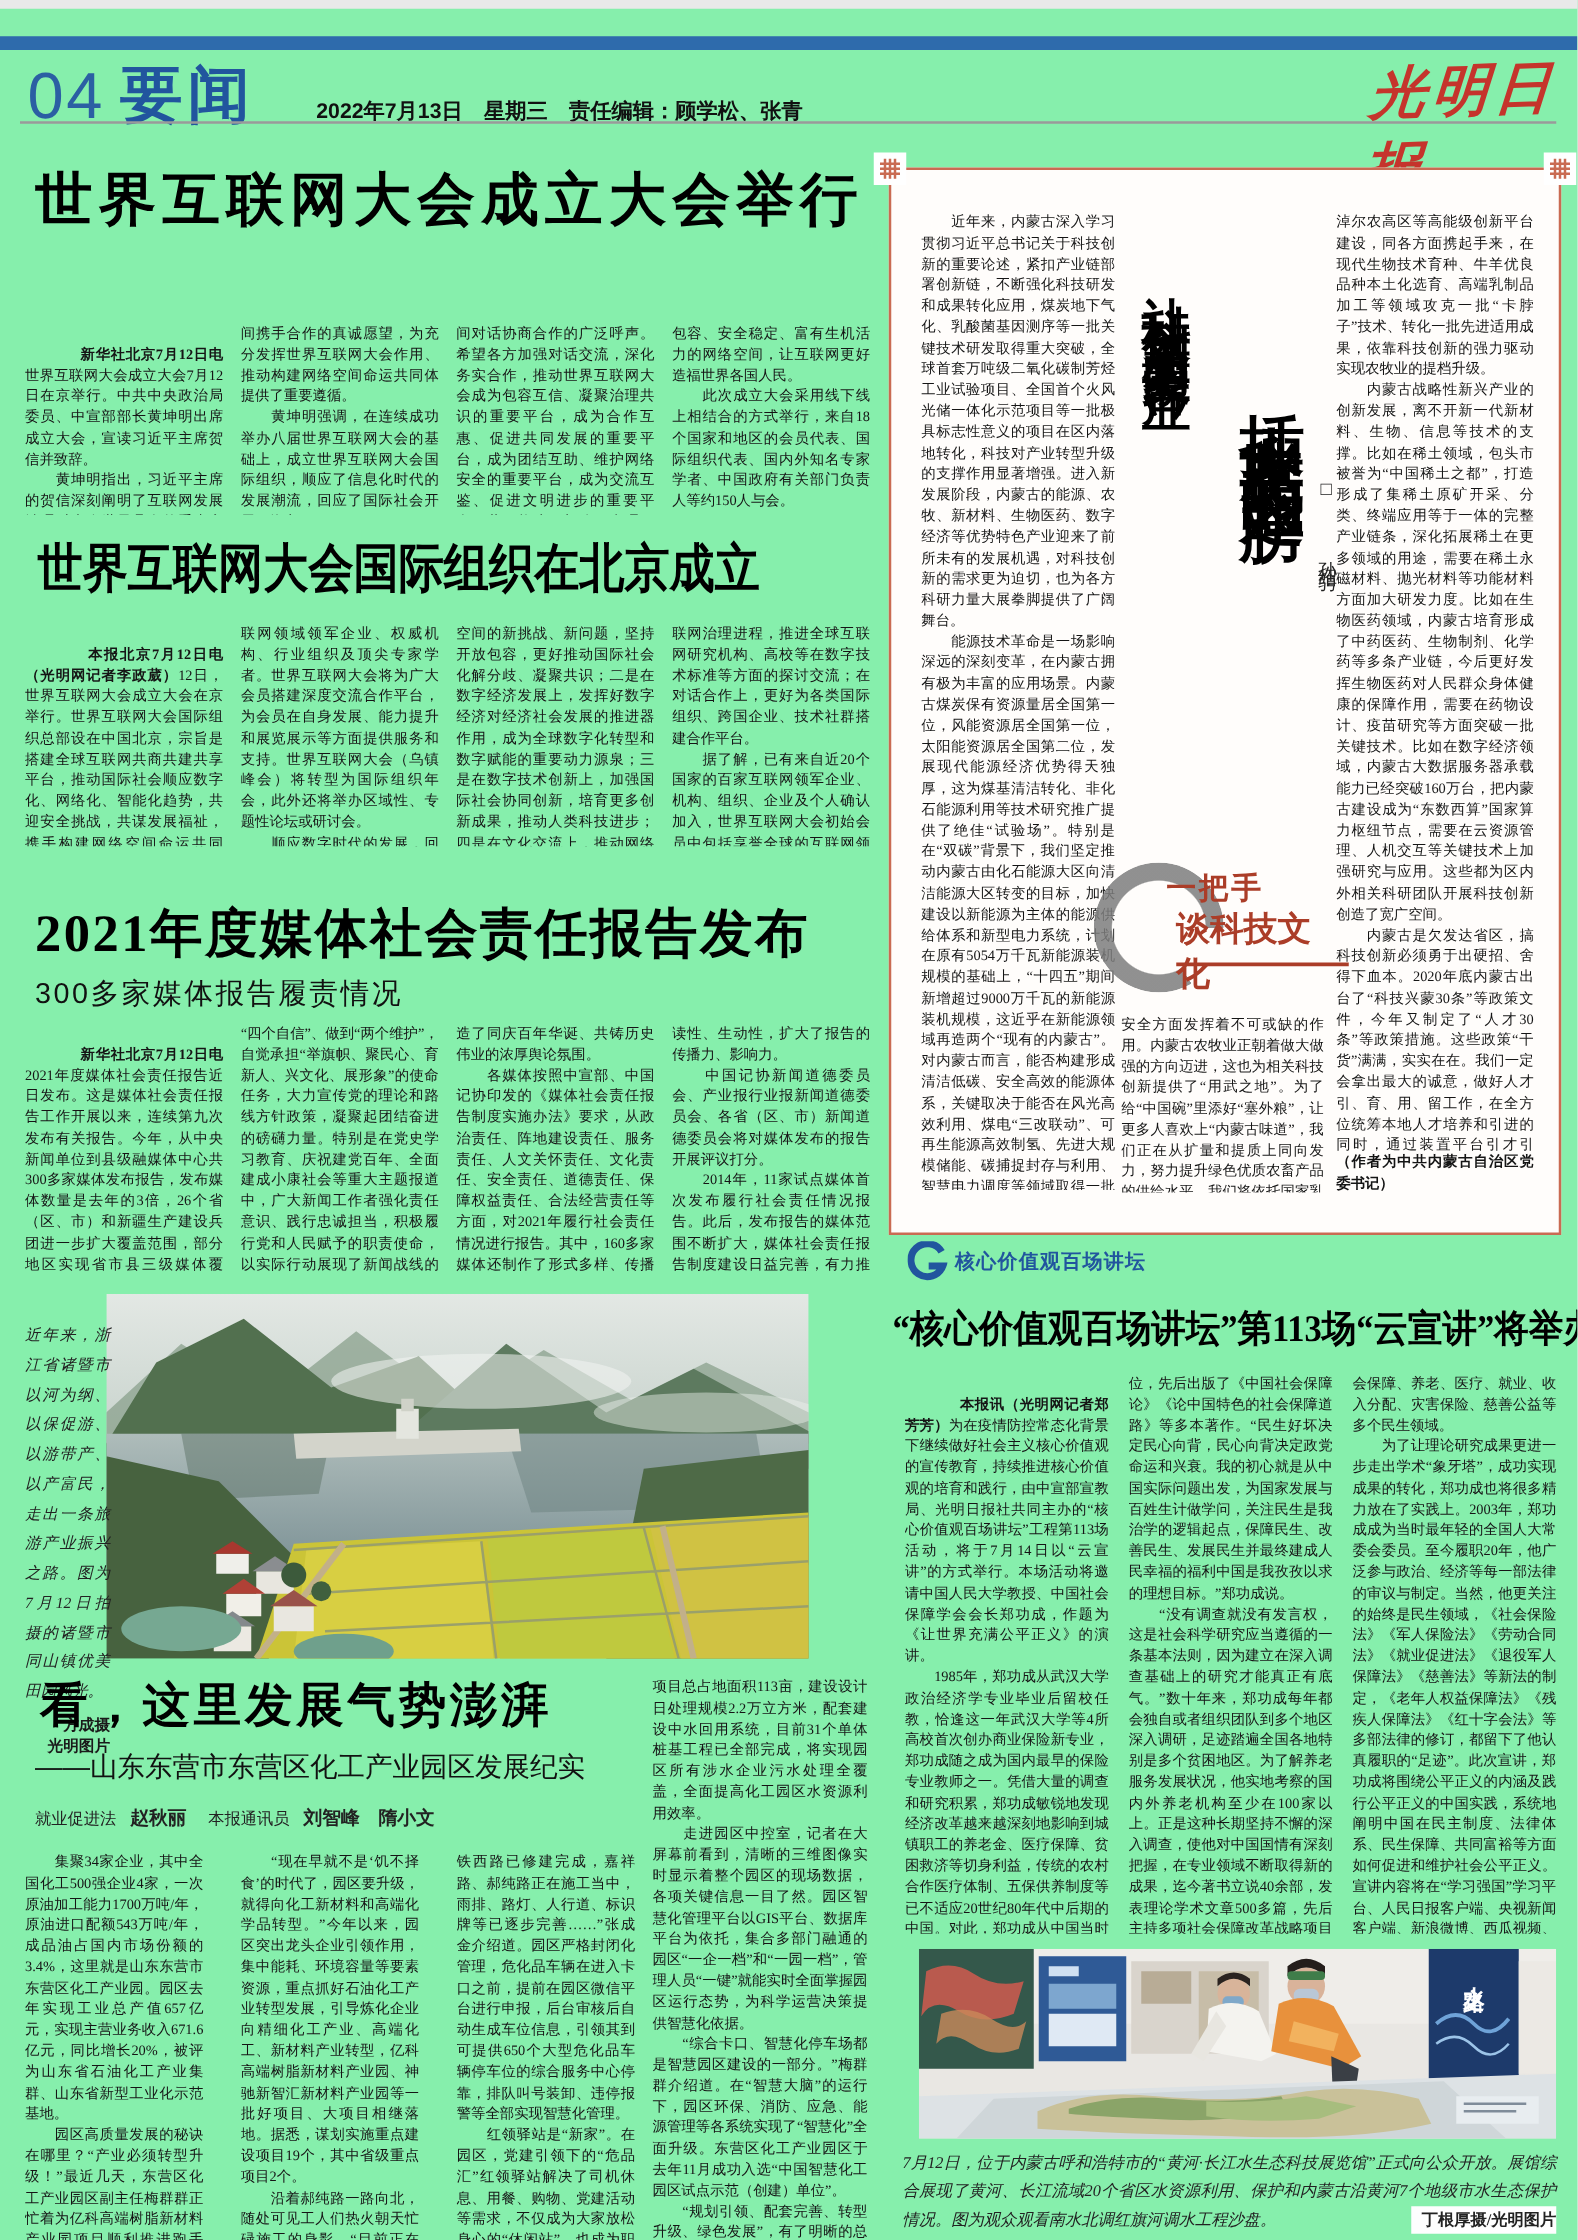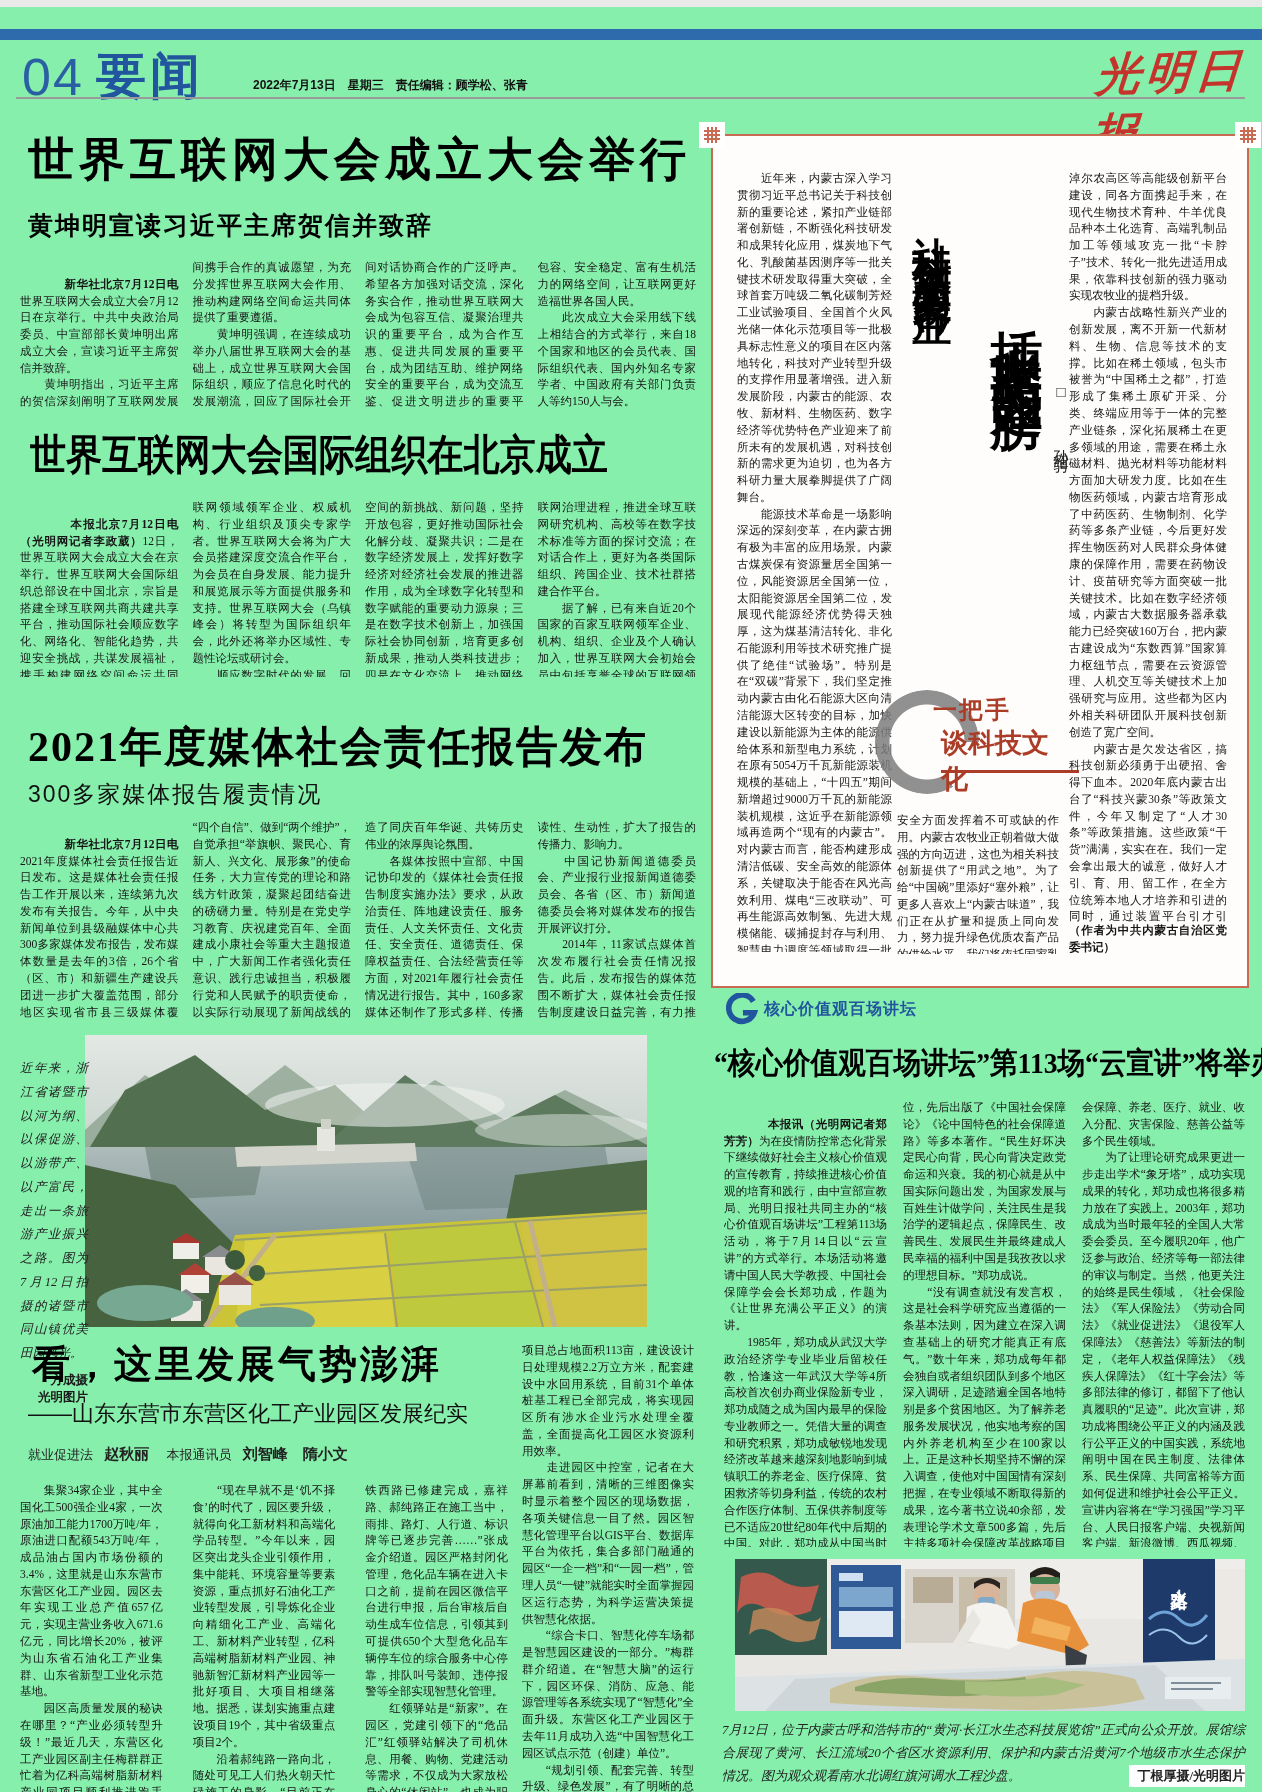--- a/index.html
+++ b/index.html
@@ -3,21 +3,21 @@
 <meta charset="utf-8">
 <style>
   html,body{margin:0;padding:0;background:#e9e9e9;}
   #page{position:relative;width:1262px;height:1792px;background:#86efac;margin:7px auto;overflow:hidden;
         font-family:"Liberation Serif",serif;color:#1a1a1a;}
   .abs{position:absolute;}
   
   #topbar{left:0;top:22px;width:1262px;height:11px;}
   #pagenum{left:22px;top:40px;font-family:"Liberation Sans",sans-serif;font-size:52px;font-weight:400;letter-spacing:2px;}
   #secname{left:96px;top:36px;font-family:"Liberation Sans",sans-serif;font-size:50px;font-weight:bold;letter-spacing:4px;}
-  #dateline{left:253px;top:70px;font-family:"Liberation Sans",sans-serif;font-size:12px;font-weight:bold;color:#111;}
+  #dateline{left:253px;top:70px;font-family:"Liberation Sans",sans-serif;font-size:17px;font-weight:bold;color:#111;}
   #masthead{left:1098px;top:38px;font-size:45px;font-weight:bold;font-style:italic;letter-spacing:5px;
             transform:rotate(-2deg) skewX(-6deg);transform-origin:left top;}
   #headrule{left:16px;top:90px;width:1229px;height:0;border-top:2px solid #9a9a9a;}
   
   .col{font-size:11.5px;line-height:1.46;text-align:justify;white-space:pre-wrap;overflow:hidden;color:#151515;}
   .dl{font-weight:bold;}
   .hl-sans{font-family:"Liberation Sans",sans-serif;font-weight:bold;color:#000;}
   .hl-serif{font-family:"Liberation Serif",serif;font-weight:bold;color:#000;}
   .row{display:flex;}
   
@@ -48,21 +48,20 @@
 <div id="page">
 
   <div class="abs" id="topbar" style="background:#2e6bac"></div>
   <div class="abs" id="pagenum" style="color:#2b5fa3">04</div>
   <div class="abs" id="secname" style="color:#21559e">要闻</div>
   <div class="abs" id="dateline">2022年7月13日　星期三　责任编辑：顾学松、张青</div>
   <div class="abs" id="masthead" style="color:#c5342c">光明日报</div>
   <div class="abs" id="headrule"></div>
 
   <div class="abs hl-sans" style="left:28px;top:122px;font-size:46px;letter-spacing:5px;">世界互联网大会成立大会举行</div>
-  <div class="abs hl-sans" style="left:28px;top:202px;font-size:25px;letter-spacing:2px;">黄坤明宣读习近平主席贺信并致辞</div>
   <div class="abs row" style="left:20px;top:252px;width:676px;height:153px;gap:14px;">
     <div class="col" style="width:159px;height:153px;">
       <span class="dl">　　新华社北京7月12日电　</span><span>世界互联网大会成立大会7月12日在京举行。中共中央政治局委员、中宣部部长黄坤明出席成立大会，宣读习近平主席贺信并致辞。
 　　黄坤明指出，习近平主席的贺信深刻阐明了互联网发展治理对当今世界具有的重大意义，反映了中国愿与世界各国在网络空</span>
     </div>
     <div class="col" style="width:159px;height:153px;">间携手合作的真诚愿望，为充分发挥世界互联网大会作用、推动构建网络空间命运共同体提供了重要遵循。
 　　黄坤明强调，在连续成功举办八届世界互联网大会的基础上，成立世界互联网大会国际组织，顺应了信息化时代的发展潮流，回应了国际社会开展网络空</div>
     <div class="col" style="width:159px;height:153px;">间对话协商合作的广泛呼声。希望各方加强对话交流，深化务实合作，推动世界互联网大会成为包容互信、凝聚治理共识的重要平台，成为合作互惠、促进共同发展的重要平台，成为团结互助、维护网络安全的重要平台，成为交流互鉴、促进文明进步的重要平台，共同构建更加公平合理、开放</div>
     <div class="col" style="width:159px;height:153px;">包容、安全稳定、富有生机活力的网络空间，让互联网更好造福世界各国人民。
 　　此次成立大会采用线下线上相结合的方式举行，来自18个国家和地区的会员代表、国际组织代表、国内外知名专家学者、中国政府有关部门负责人等约150人与会。</div>

